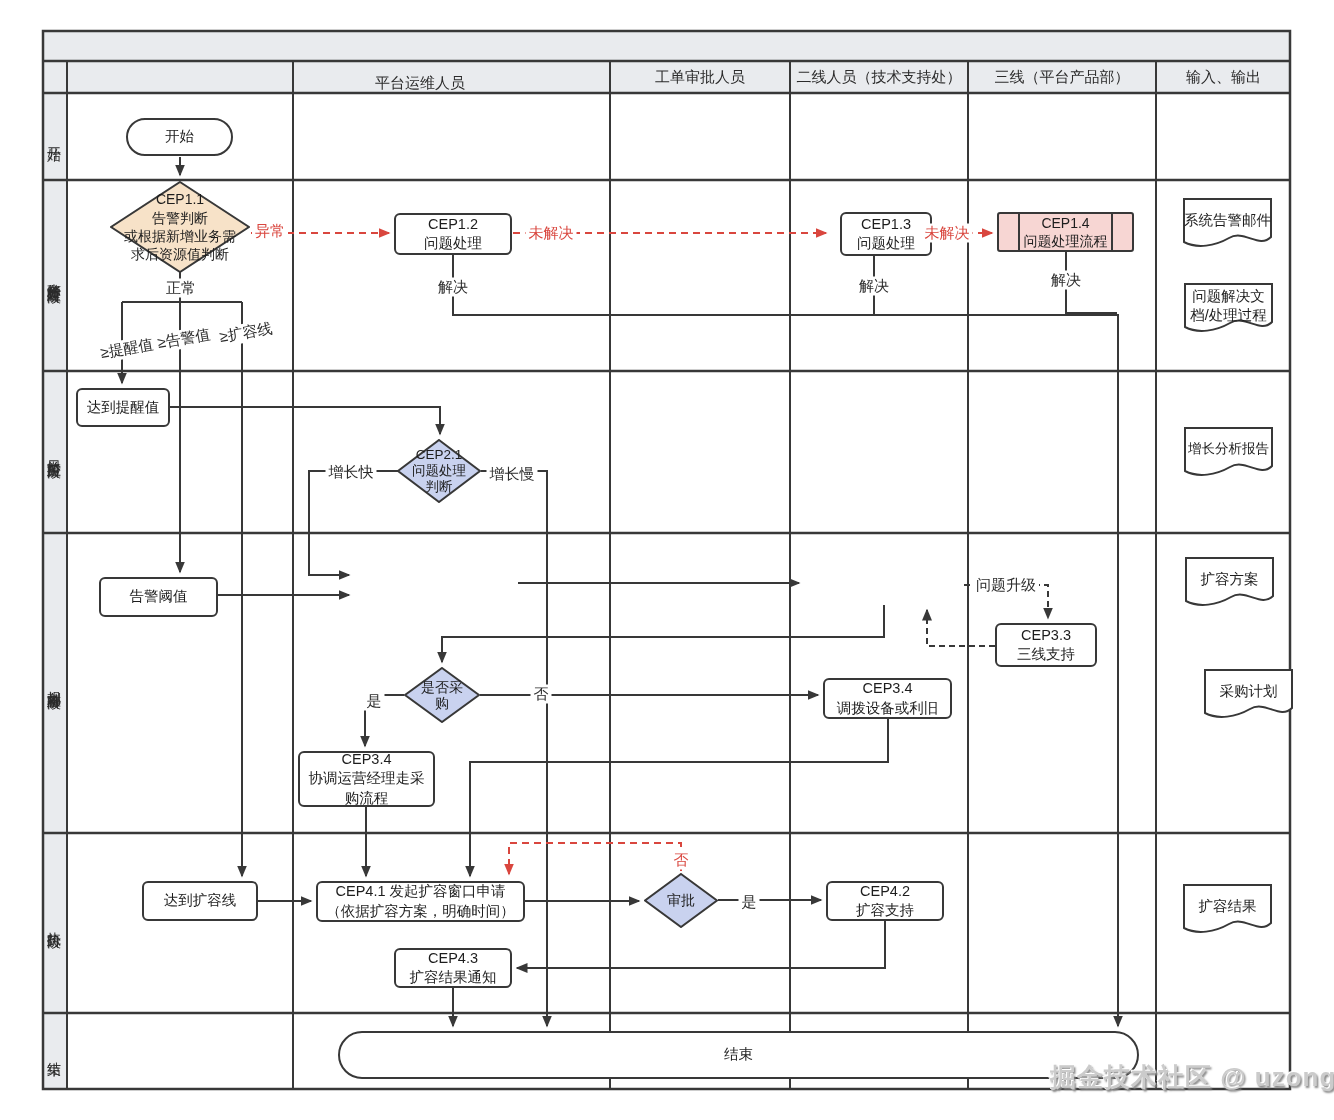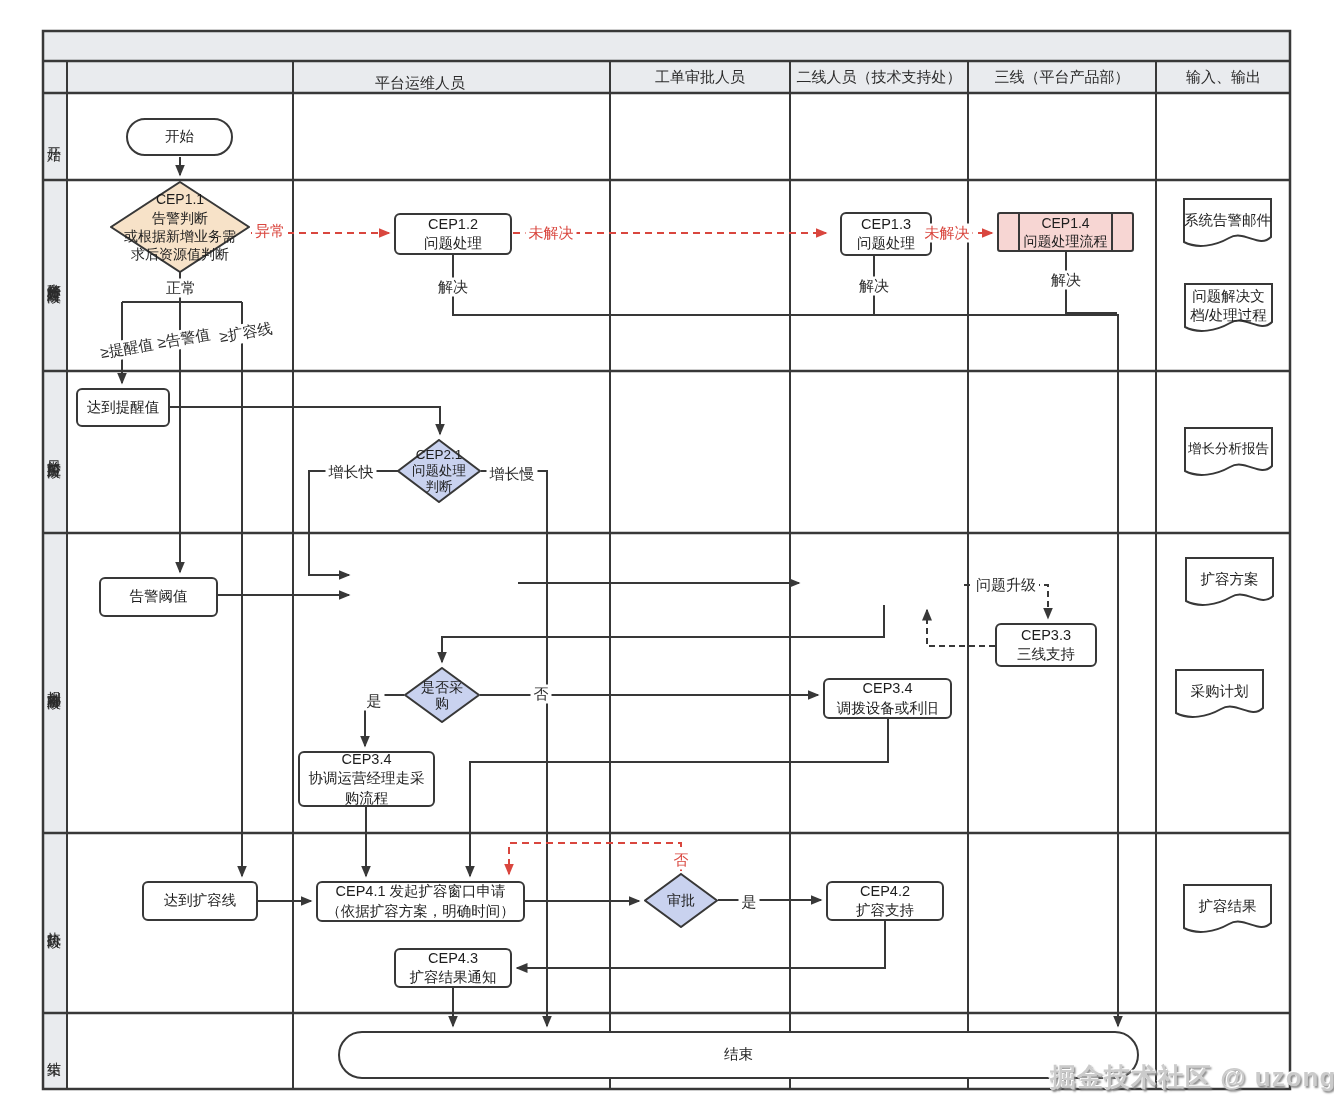--- a/index.html
+++ b/index.html
@@ -205,21 +205,21 @@
         <path d="M1,1 H88 V39 C76,51 61,31 46,40 C32,48 14,51 1,44 Z" fill="#fff" stroke="#383838" stroke-width="2"></path>
       </svg>
     <span class="dtext" style="font-size:13.5px;">增长分析报告</span>
   </div>
   <div class="doc" style="left:1185px;top:557px;width:89px;height:53px;">
     <svg width="89" height="53">
         <path d="M1,1 H88 V39 C76,51 61,31 46,40 C32,48 14,51 1,44 Z" fill="#fff" stroke="#383838" stroke-width="2"></path>
       </svg>
     <span class="dtext">扩容方案</span>
   </div>
-  <div class="doc" style="left:1175px;top:669px;width:89px;height:53px;">
+  <div class="doc" style="left:1204px;top:669px;width:89px;height:53px;">
     <svg width="89" height="53">
         <path d="M1,1 H88 V39 C76,51 61,31 46,40 C32,48 14,51 1,44 Z" fill="#fff" stroke="#383838" stroke-width="2"></path>
       </svg>
     <span class="dtext">采购计划</span>
   </div>
   <div class="doc" style="left:1183px;top:884px;width:89px;height:53px;">
     <svg width="89" height="53">
         <path d="M1,1 H88 V39 C76,51 61,31 46,40 C32,48 14,51 1,44 Z" fill="#fff" stroke="#383838" stroke-width="2"></path>
       </svg>
     <span class="dtext">扩容结果</span>

